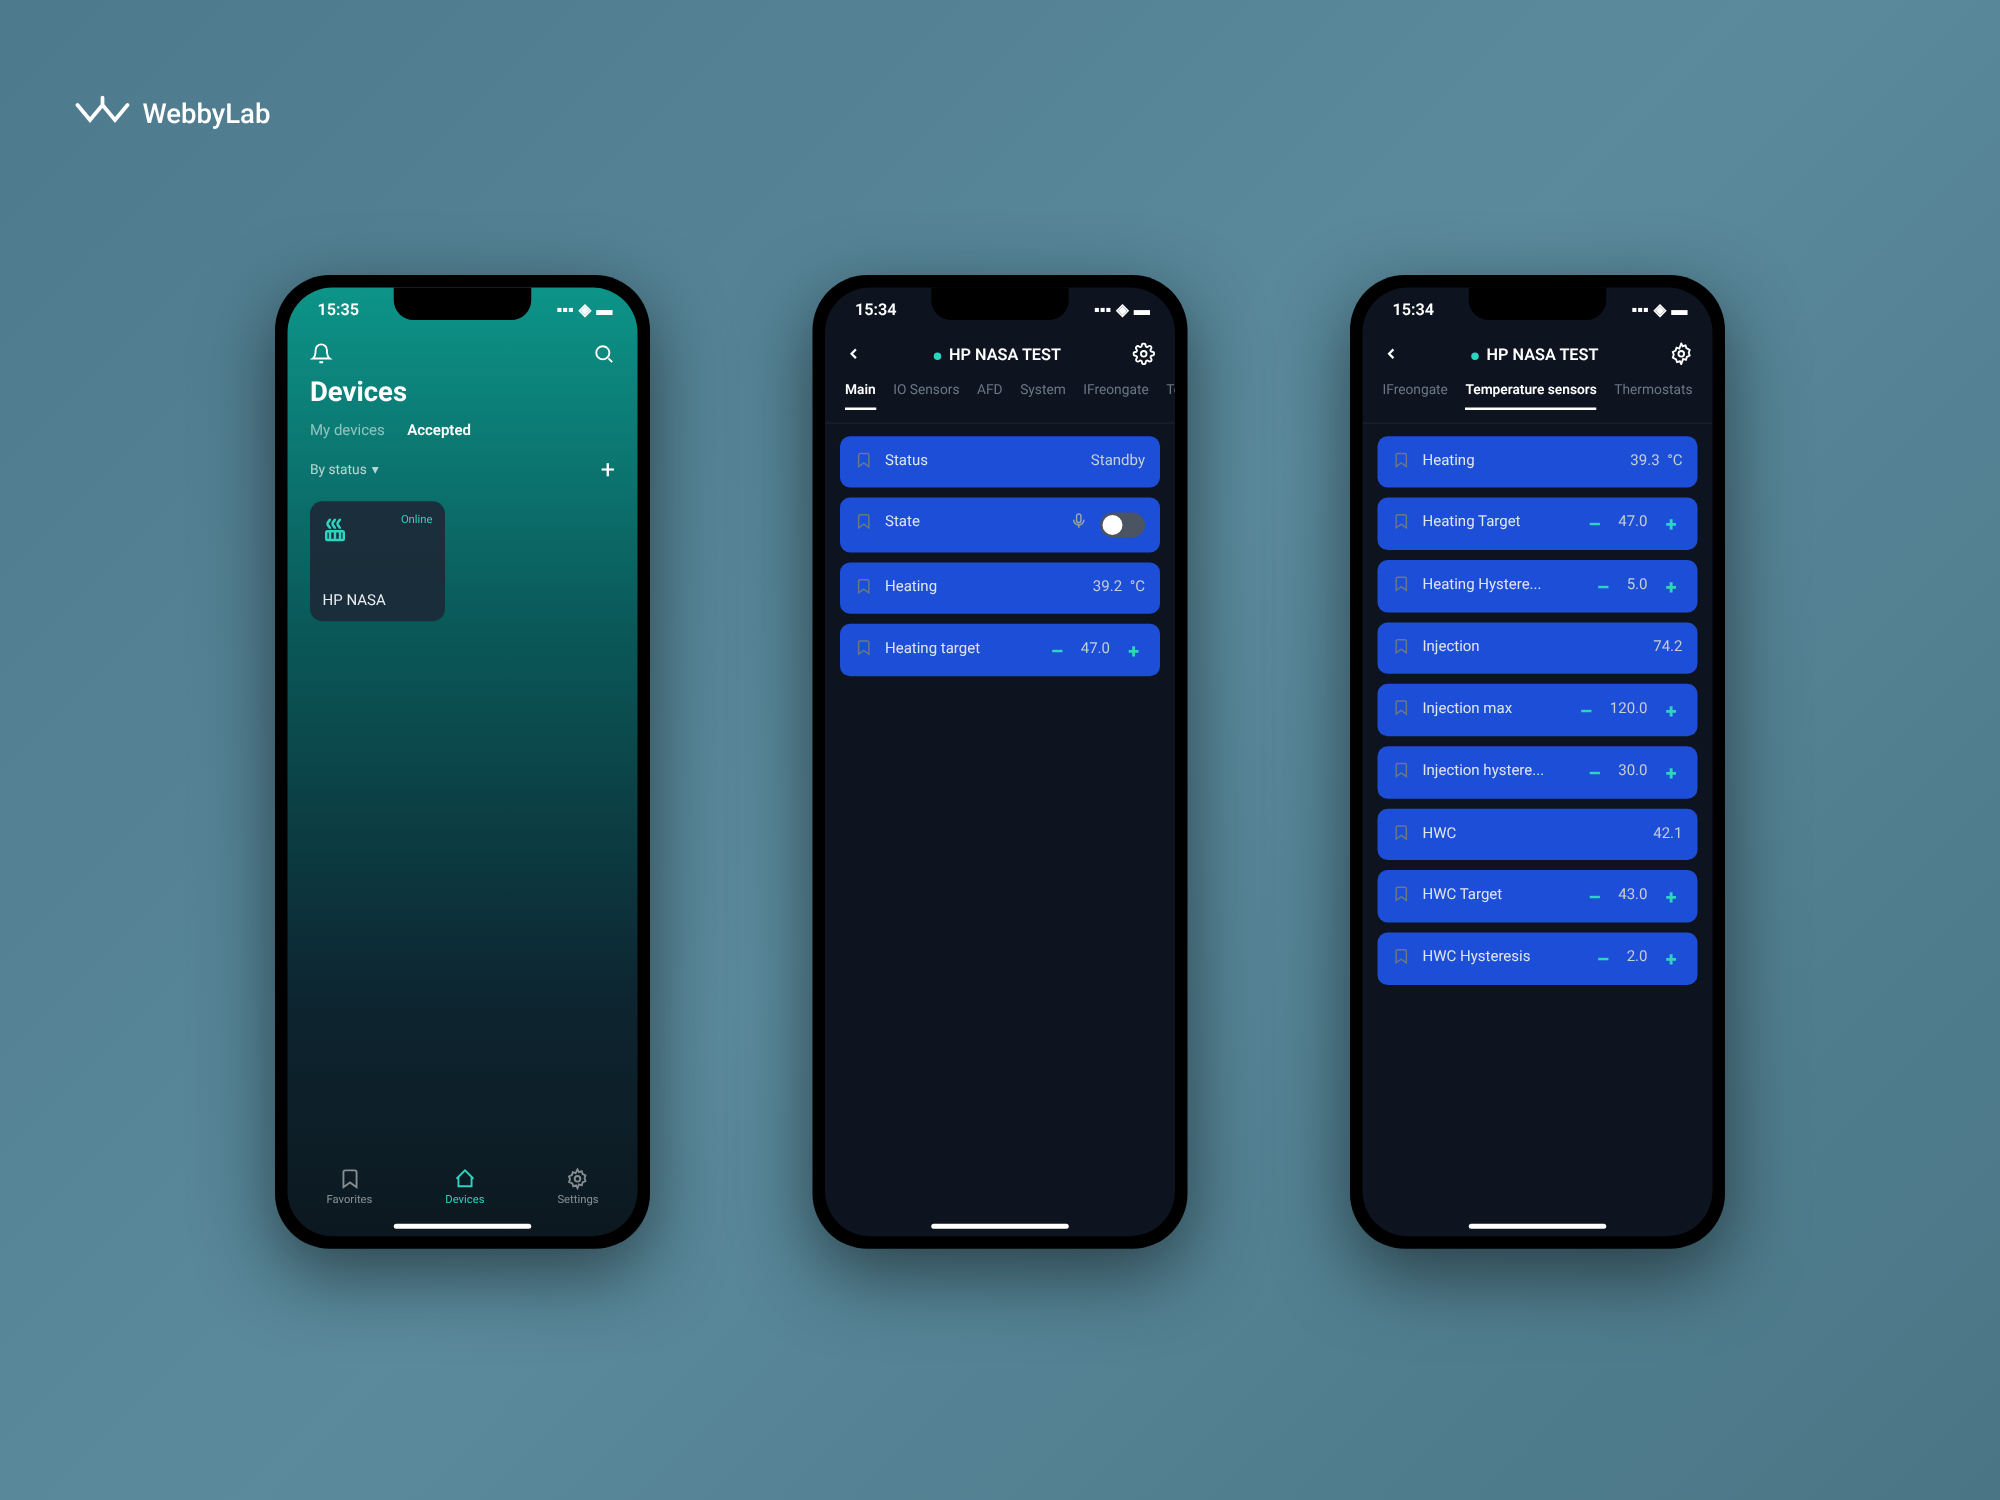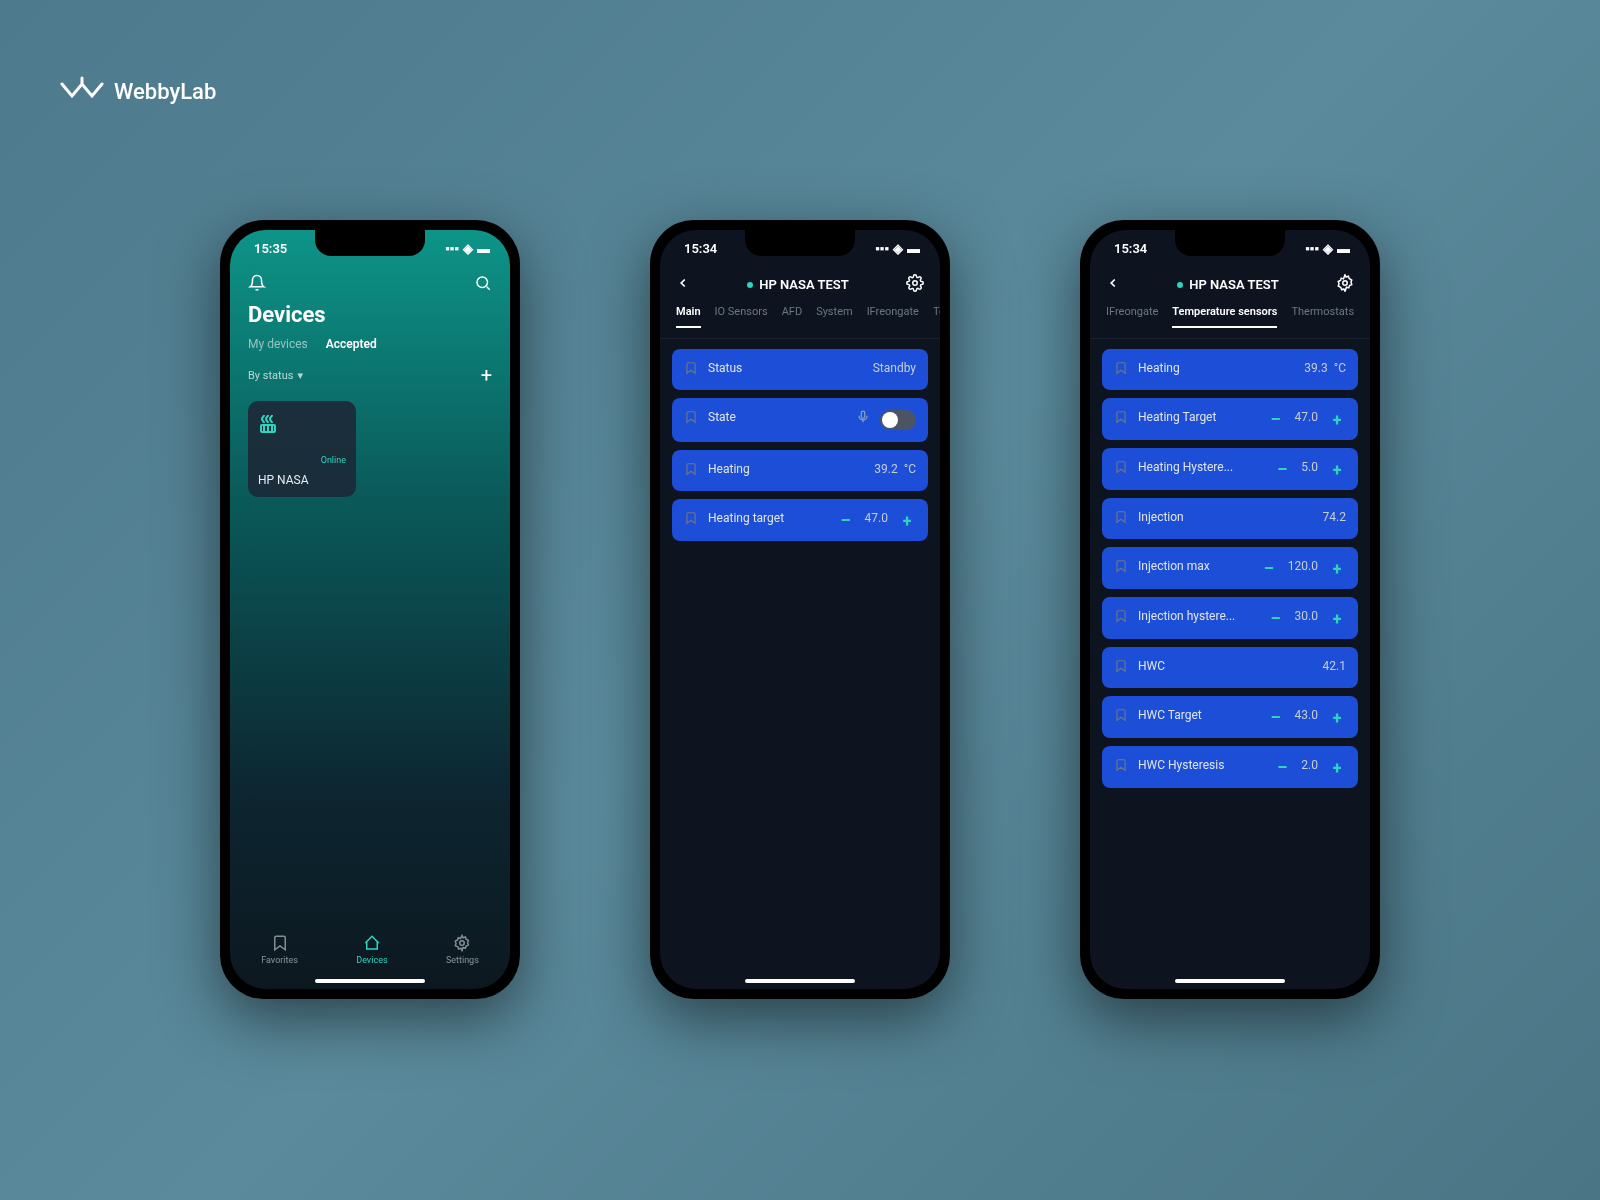--- a/index.html
+++ b/index.html
@@ -94,21 +94,21 @@
   .device-card {
     margin: 6px 18px;
     width: 108px; height: 96px;
     background: rgba(28,40,54,0.9);
     border-radius: 10px;
     padding: 10px;
     display: flex; flex-direction: column; justify-content: space-between;
   }
   .device-card-top { display: flex; justify-content: space-between; align-items: flex-start; }
   .device-icon { color: #2dd4bf; }
-  .online-badge { font-size: 9px; color: #2dd4bf; margin-top: 44px; }
+  .online-badge { font-size: 9px; color: #2dd4bf; }
   .device-name { font-size: 12px; color: #e8ecef; }
   .bottom-nav {
     position: absolute; bottom: 16px; left: 0; right: 0;
     display: flex; justify-content: space-around;
     padding: 8px 2px;
   }
   .nav-item { display: flex; flex-direction: column; align-items: center; gap: 3px; color: rgba(255,255,255,0.5); font-size: 9px; }
   .nav-item.active { color: #2dd4bf; }
 
   

